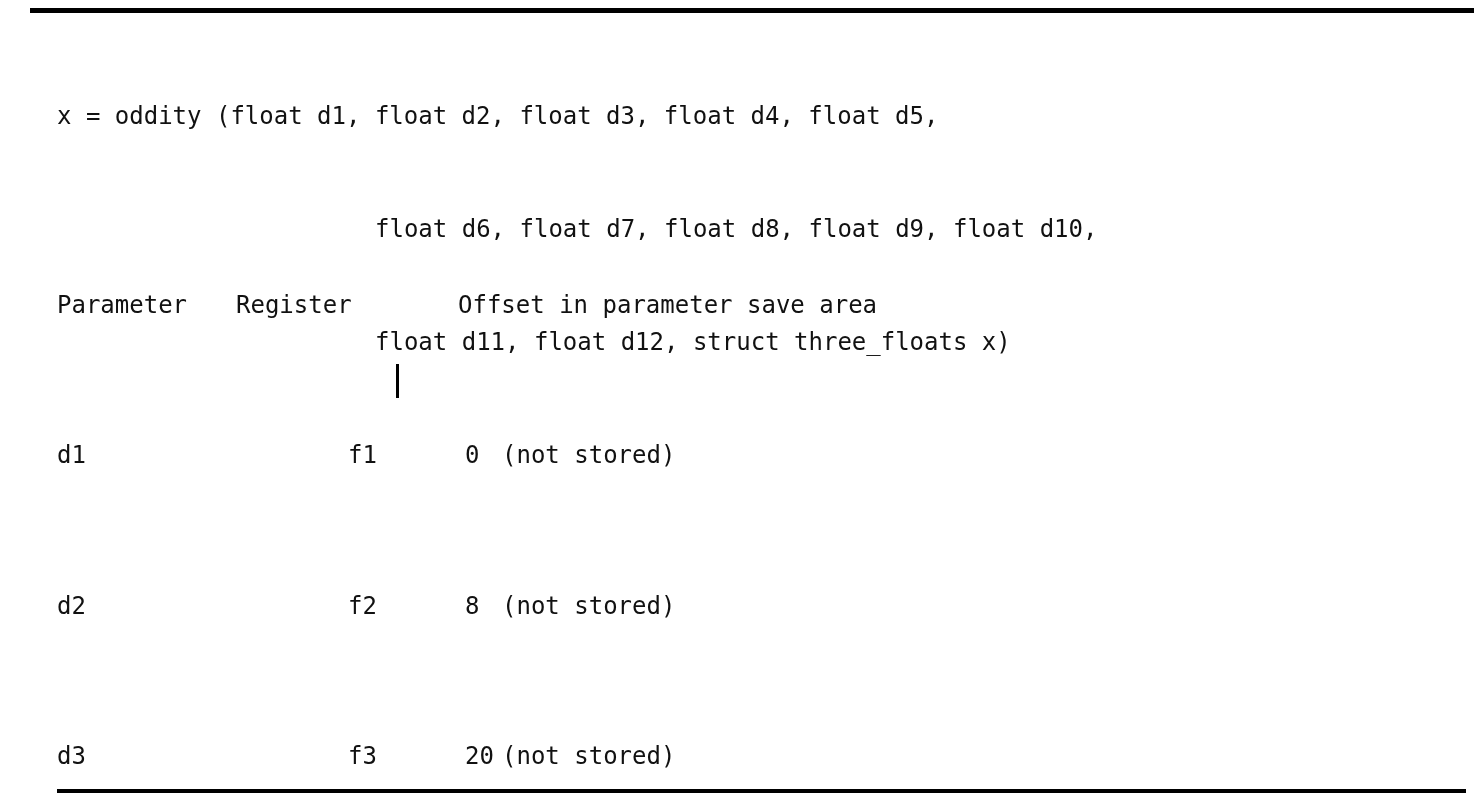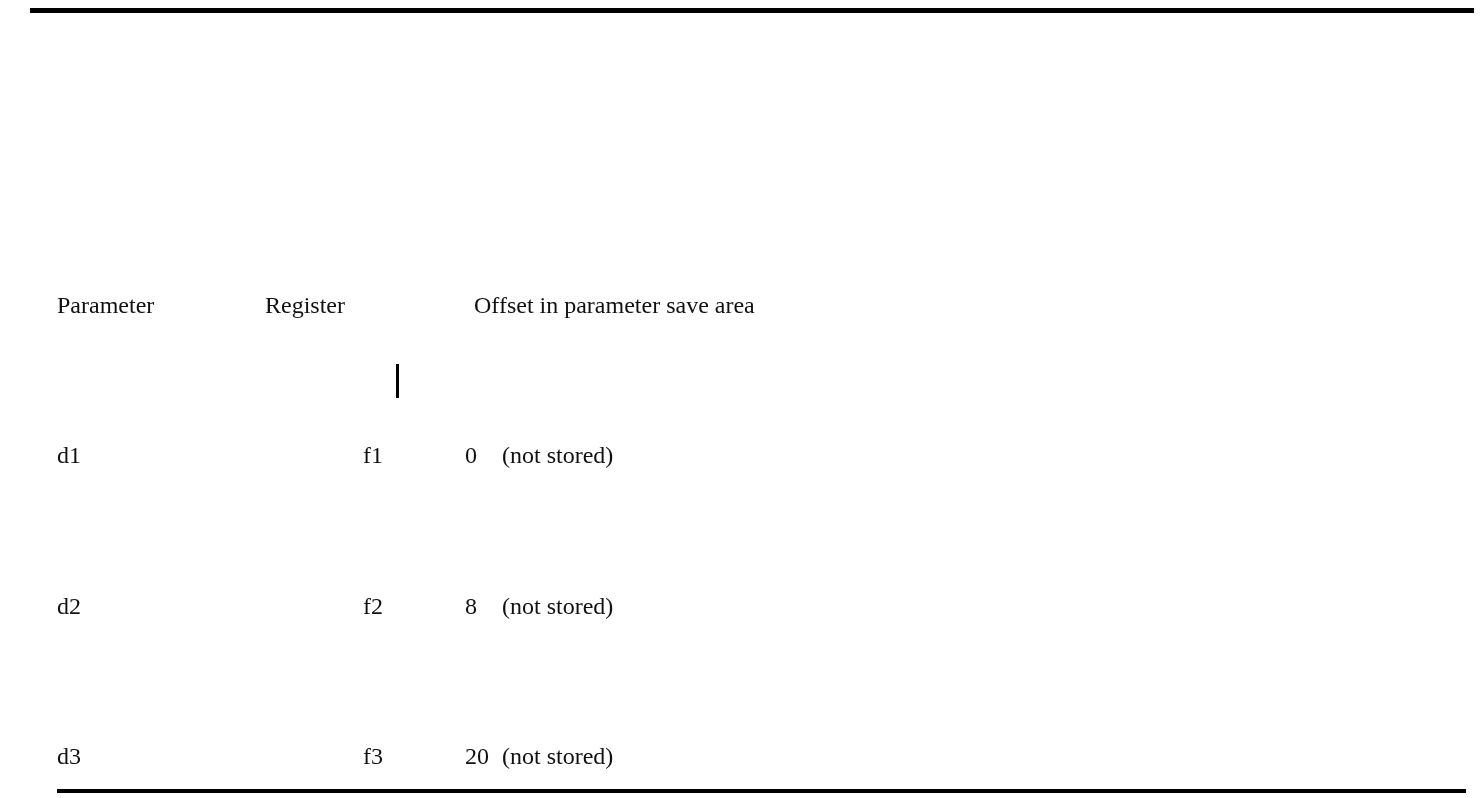--- a/index.html
+++ b/index.html
@@ -32,43 +32,48 @@
   }
   .code-line { height: 37.6px; }
   .code-line.cont { padding-left: 318px; }
 
   
   .param-table {
     position: absolute;
     left: 57px; top: 174px;
   }
   .t-row { position: relative; height: 37.6px; width: 1100px; }
-  .t-row span { position: absolute; top: 0; white-space: pre; font-family: Liberation Serif, serif; }
+  .t-row span { position: absolute; top: 0; white-space: pre; }
   .c-param    { left: 0; }
-  .c-reghdr   { left: 208px; }
-  .c-register { left: 306px; }
-  .c-offhdr   { left: 417px; }
+  .c-reghdr   { left: 179px; }
+  .c-register { left: 291px; }
+  .c-offhdr   { left: 401px; }
   .c-offset   { left: 408px; }
   .c-note     { left: 445px; }
 
   
   .caret {
     position: absolute;
     left: 396px; top: 364px;
     width: 3px; height: 34px;
     background: #000000;
   }
 </style>
 </head>
 <body>
 
 <div class="rule rule-top"></div>
 
 <div class="content">
 
+  <div class="code-block">
+    <div class="code-line">x = oddity (float d1, float d2, float d3, float d4, float d5,</div>
+    <div class="code-line cont">float d6, float d7, float d8, float d9, float d10,</div>
+    <div class="code-line cont">float d11, float d12, struct three_floats x)</div>
+  </div>
 
   <div class="param-table">
 
     <div class="t-row">
       <span class="c-param">Parameter</span>
       <span class="c-reghdr">Register</span>
       <span class="c-offhdr">Offset in parameter save area</span>
     </div>
 
     <div class="t-row">

